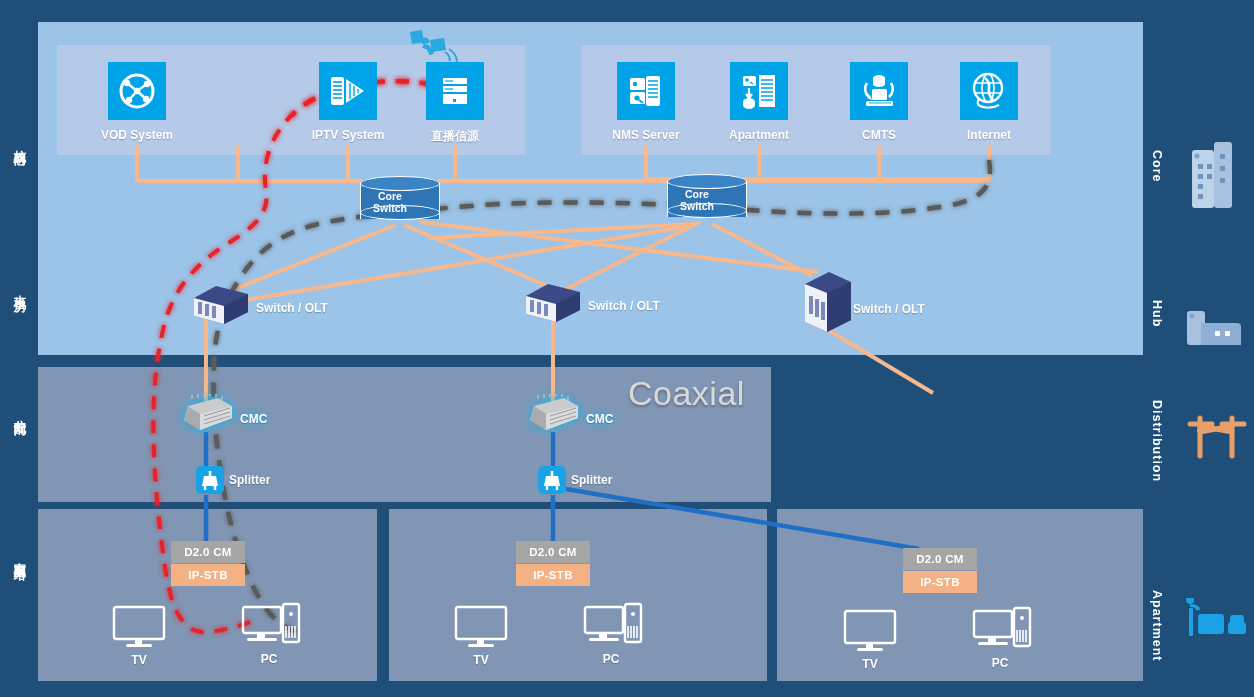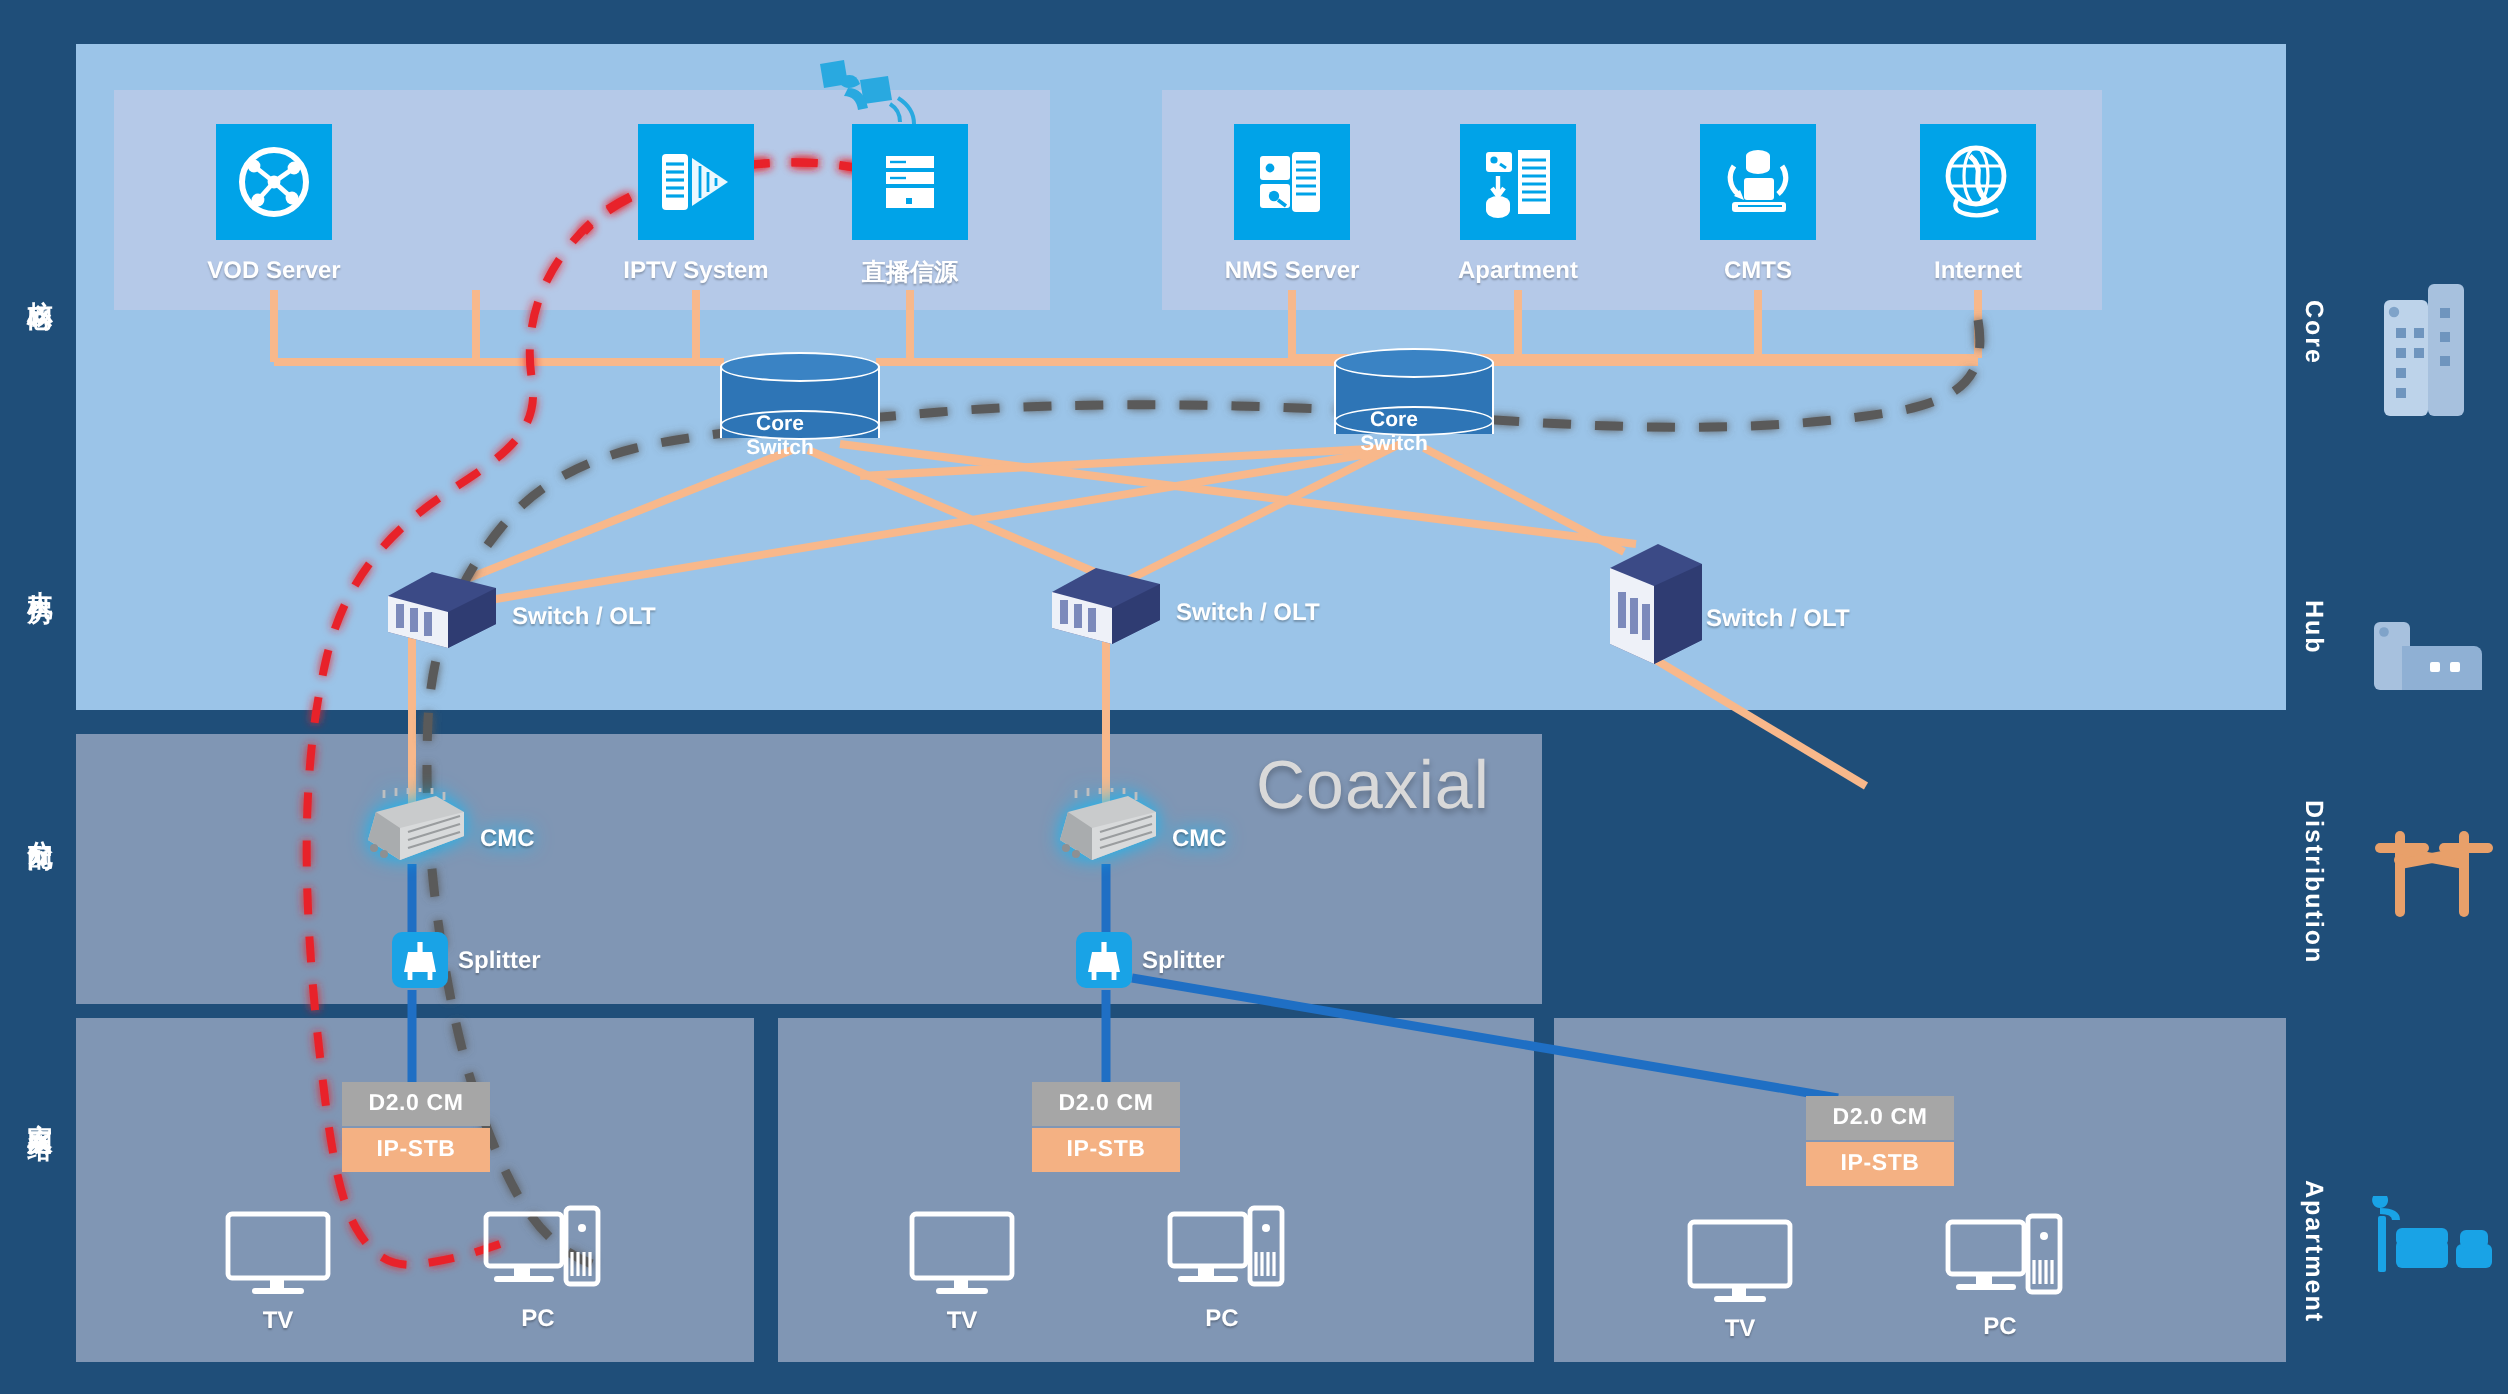--- a/index.html
+++ b/index.html
@@ -61,21 +61,21 @@
   .cyl .top{
     position:absolute;left:0;top:0;width:80px;height:15px;border-radius:50%;
     background:#3a83c4;border:1.5px solid #ffffff;box-sizing:border-box;
   }
   .cyl .bot{
     position:absolute;left:0;top:29px;width:80px;height:15px;border-radius:50%;
     background:#2e75b6;border:1.5px solid #ffffff;box-sizing:border-box;
   }
   .cyl .txt{
     position:absolute;left:0;top:14px;width:60px;text-align:center;
-    color:#ffffff;font-size:10.5px;font-weight:bold;z-index:3;margin-top:16px;
+    color:#ffffff;font-size:10.5px;font-weight:bold;z-index:3;
   }
 
   
   .box{
     position:absolute;height:22px;display:flex;align-items:center;justify-content:center;
     color:#ffffff;font-size:11.5px;font-weight:bold;letter-spacing:.3px;
   }
   .box.cm{background:#a6a6a6;}
   .box.stb{background:#f4b183;}
 
@@ -245,21 +245,21 @@
         <circle cx="14" cy="31" r="3.2" fill="#ffffff"></circle>
         <circle cx="31" cy="30" r="3.2" fill="#ffffff"></circle>
         <g stroke="#ffffff" stroke-width="2.4">
           <path d="M22 22 L12 14"></path>
             <path d="M22 22 L32 15"></path>
           <path d="M22 22 L14 31"></path>
             <path d="M22 22 L31 30"></path>
         </g>
       </svg>
     </div>
-    <div class="nlabel center" style="left:29px;top:66px;">VOD Server</div>
+    <div class="nlabel center" style="left:29px;top:66px;">VOD System</div>
   </div>
 
 
   <div class="node" style="left:319px;top:62px;">
     <div class="sqicon">
       <svg width="44" height="44" viewBox="0 0 44 44">
         <rect x="5" y="8" width="13" height="28" rx="2" fill="#ffffff"></rect>
         <g stroke="#00a3e8" stroke-width="1.6">
           <path d="M7 13 H16"></path>
             <path d="M7 17 H16"></path>

